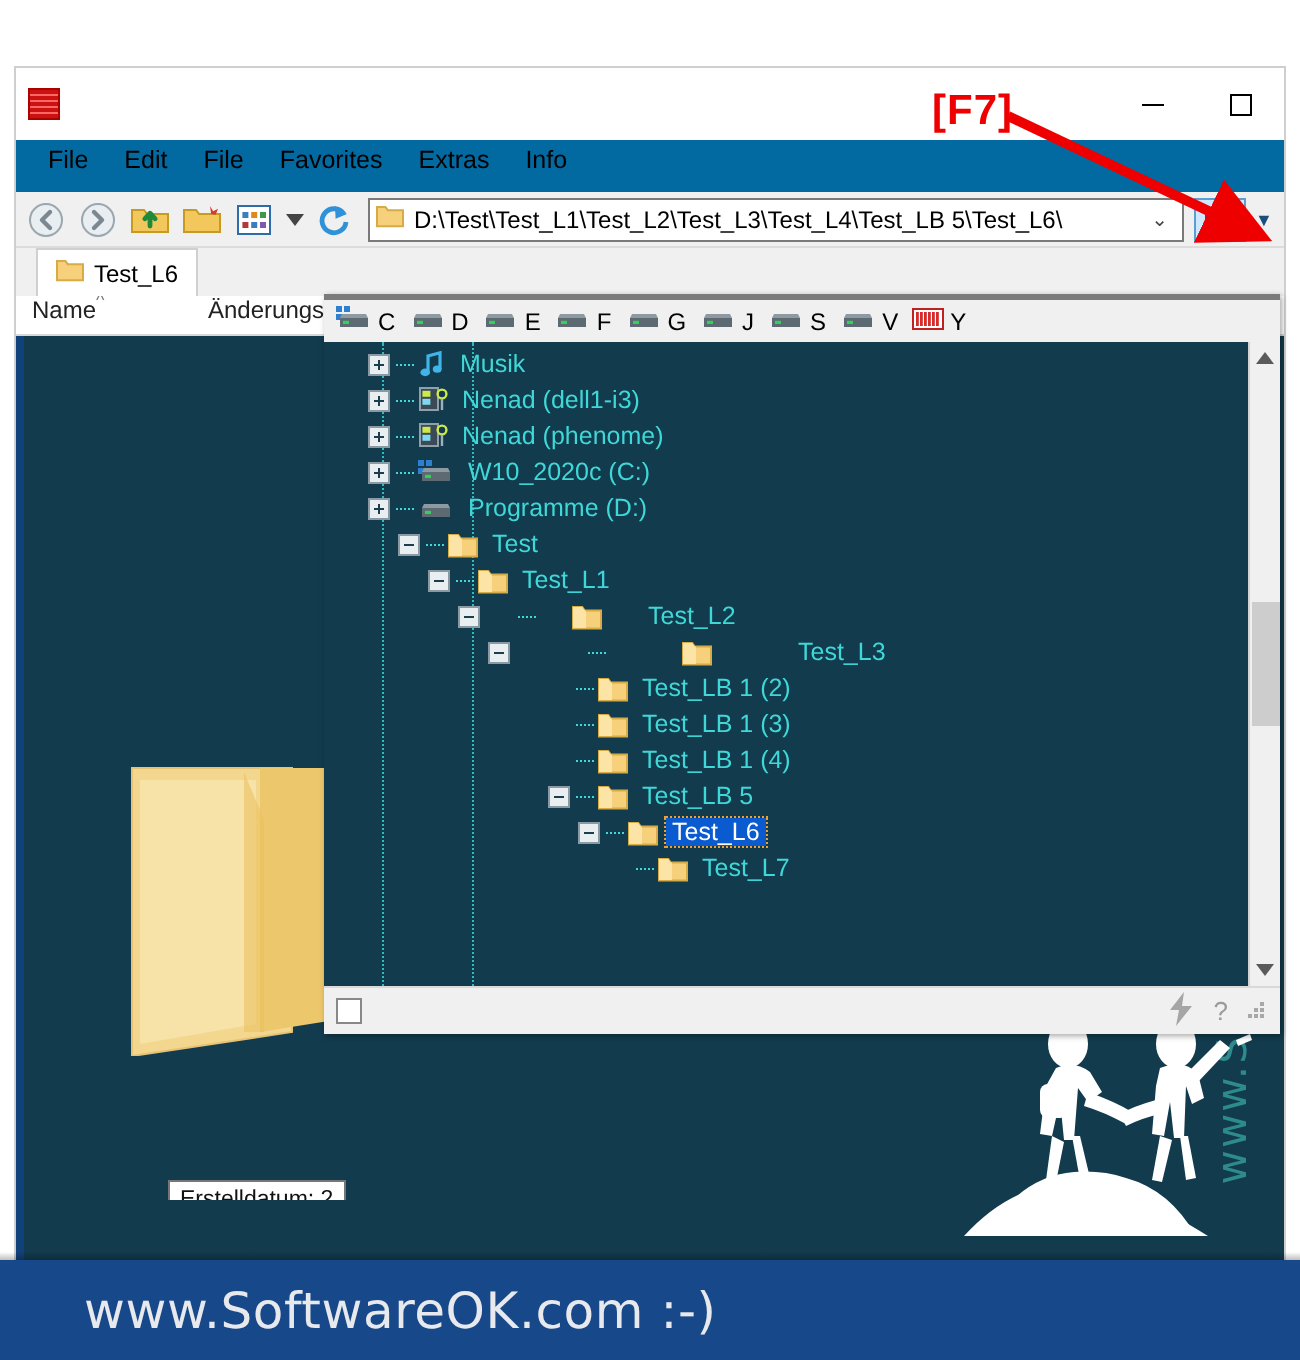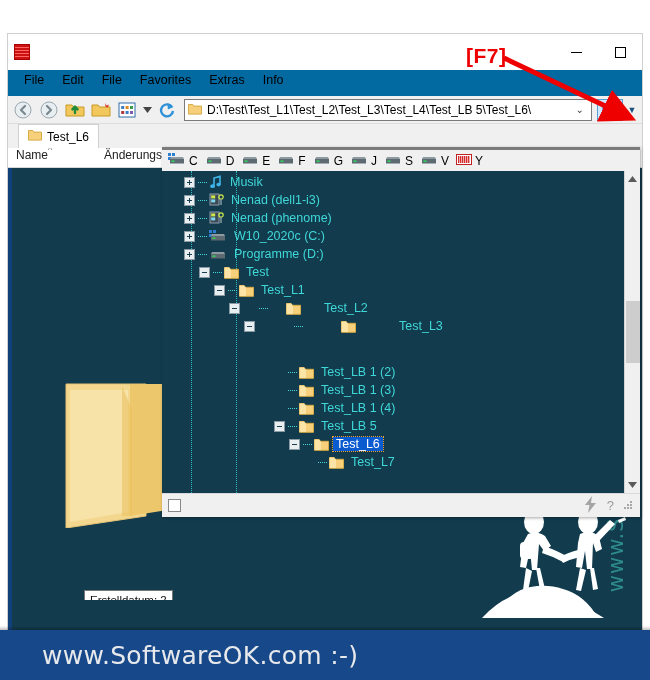--- a/index.html
+++ b/index.html
@@ -739,21 +739,21 @@
               <span class="expander"></span>
               <span class="dotlead"></span>
               <span style="display: flex; align-items: center; flex: 0 0 auto; margin-right: 4px;">
                 <svg width="15" height="13" viewBox="0 0 15 13">
                   <path d="M0.5 1.5 h4.6 l1.3 1.8 H14.5 v9 H0.5 Z" fill="#f6d07a" stroke="#d7ab45"></path>
                   <path d="M0.5 1.5 h4.6 l1.3 1.8 H7 V12 H0.5 Z" fill="#fbe4a6"></path>
                 </svg>
               </span>
               <span class="lbl">Test_L3</span>
             </div>
-            <div class="tnode" style="padding-left: 112px; margin-top: 28px;">
+            <div class="tnode" style="padding-left: 112px;">
               <span class="nospacer"></span>
               <span class="dotlead"></span>
               <span style="display: flex; align-items: center; flex: 0 0 auto; margin-right: 4px;">
                 <svg width="15" height="13" viewBox="0 0 15 13">
                   <path d="M0.5 1.5 h4.6 l1.3 1.8 H14.5 v9 H0.5 Z" fill="#f6d07a" stroke="#d7ab45"></path>
                   <path d="M0.5 1.5 h4.6 l1.3 1.8 H7 V12 H0.5 Z" fill="#fbe4a6"></path>
                 </svg>
               </span>
               <span class="lbl">Test_LB 1 (2)</span>
             </div>

